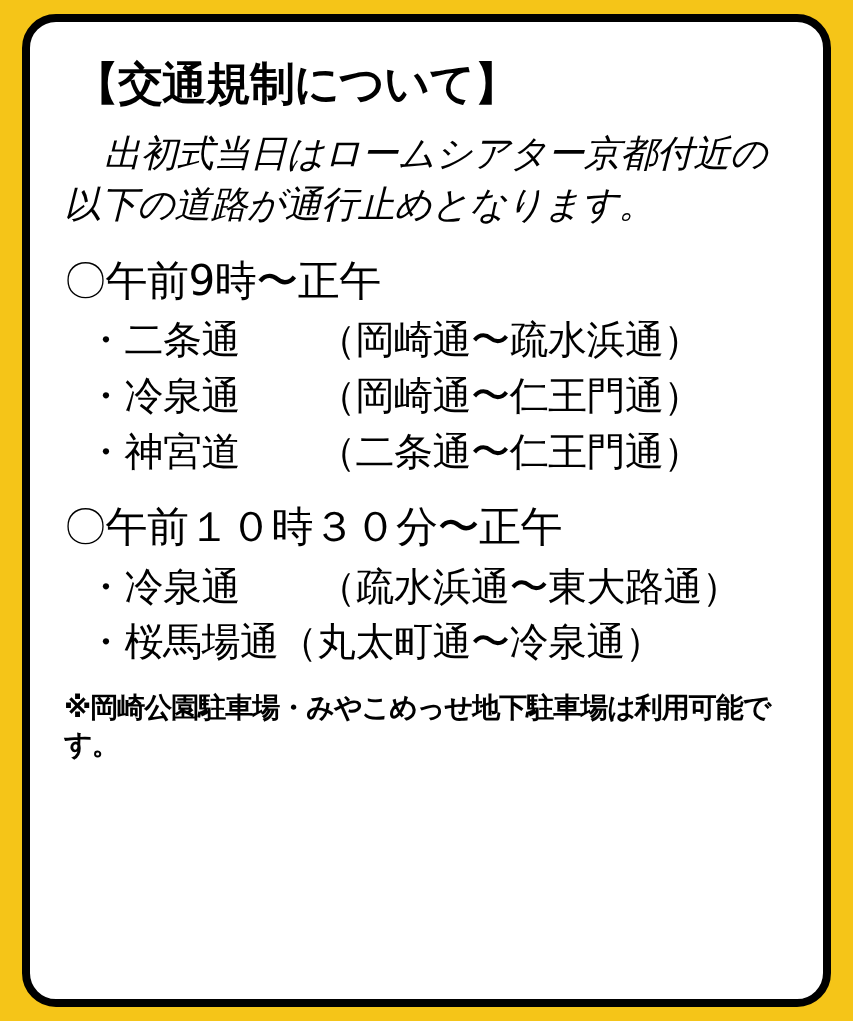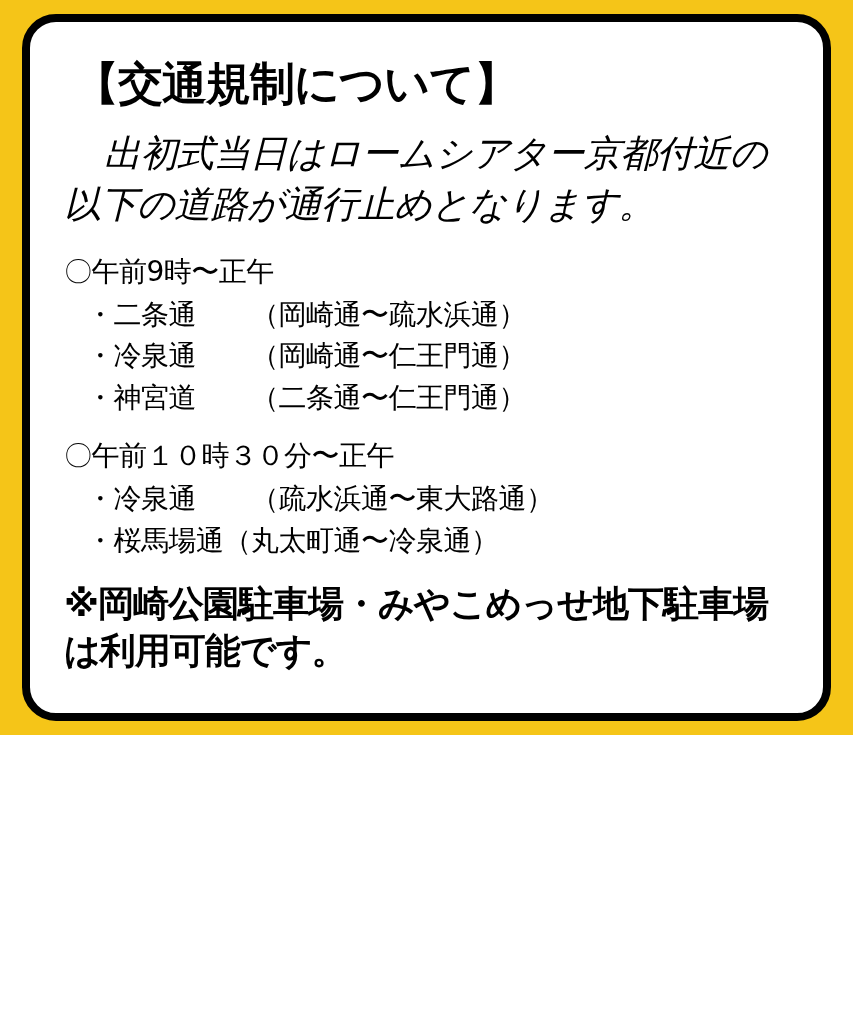--- a/index.html
+++ b/index.html
@@ -9,21 +9,21 @@
   }
   body {
     width: 853px;
     height: 1021px;
     font-family: "DejaVu Sans", sans-serif;
     overflow: hidden;
   }
   .page {
     position: relative;
     width: 853px;
-    height: 735px;
+    height: 1021px;
     background: #f5c518;
     box-sizing: border-box;
     padding: 14px 22px 14px 22px;
   }
   .card {
     position: relative;
     width: 100%;
     height: 100%;
     background: #ffffff;
     border: 8px solid #000000;
@@ -45,39 +45,39 @@
     margin: 0 0 24px 0;
     color: #000;
     letter-spacing: -0.5px;
     font-style: italic;
   }
   .para .indent {
     display: inline-block;
     width: 40px;
   }
   .section-head {
-    font-size: 28px;
+    font-size: 42px;
     line-height: 1.3;
     margin: 0 0 6px 0;
     color: #000;
     letter-spacing: -0.5px;
   }
   .item {
-    font-size: 28px;
+    font-size: 39px;
     line-height: 1.33;
     margin: 0 0 4px 22px;
     color: #000;
     white-space: pre;
     letter-spacing: -0.5px;
   }
   .group {
     margin-bottom: 22px;
   }
   .note {
-    font-size: 36px;
+    font-size: 28px;
     font-weight: bold;
     line-height: 1.3;
     margin: 6px 0 8px 0;
     color: #000;
     letter-spacing: -1px;
   }
 </style>
 </head>
 <body>
 

